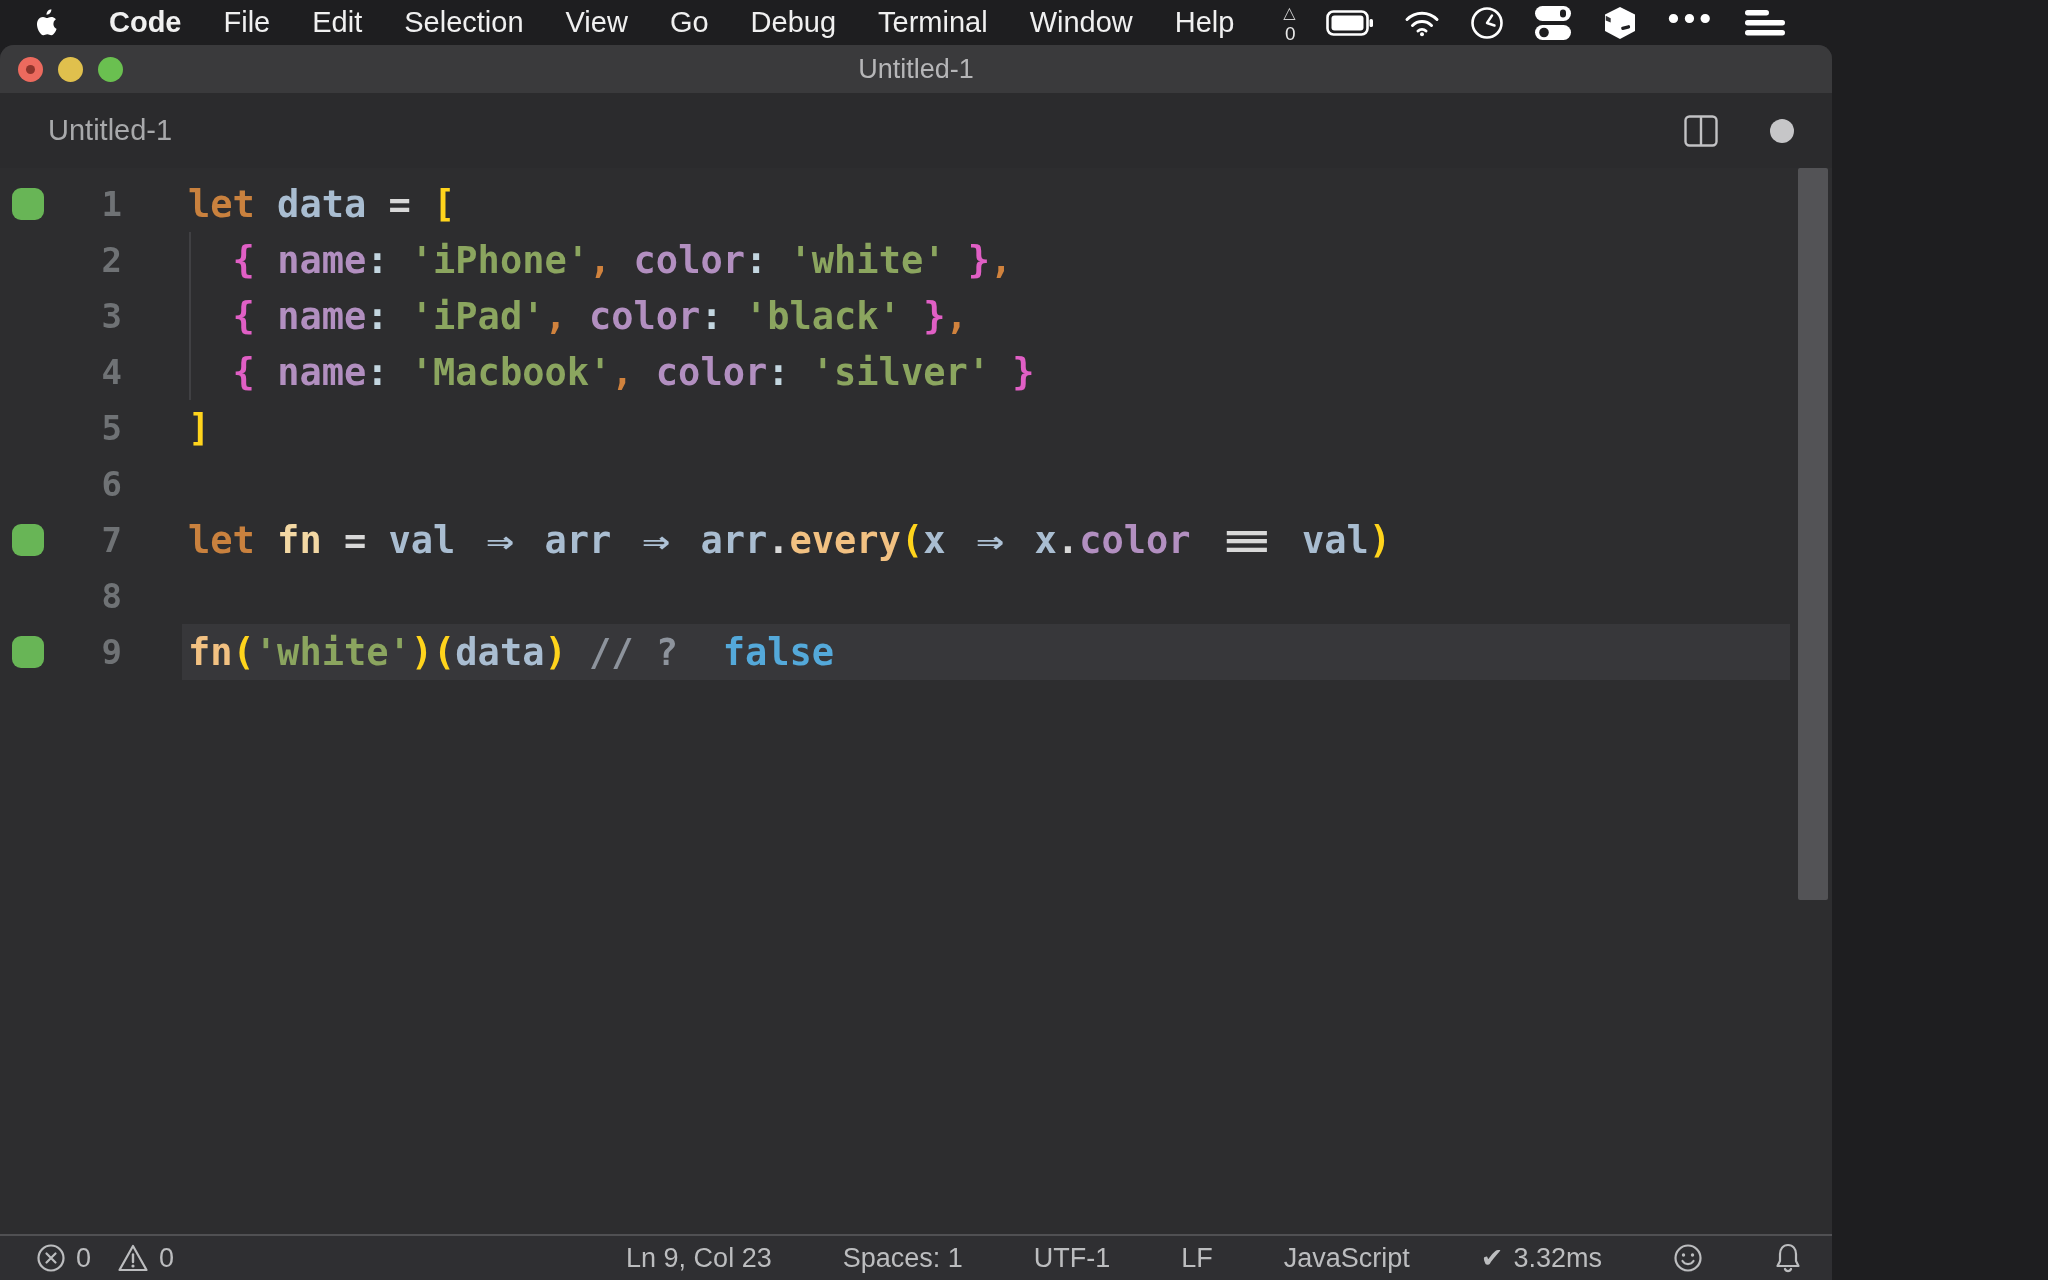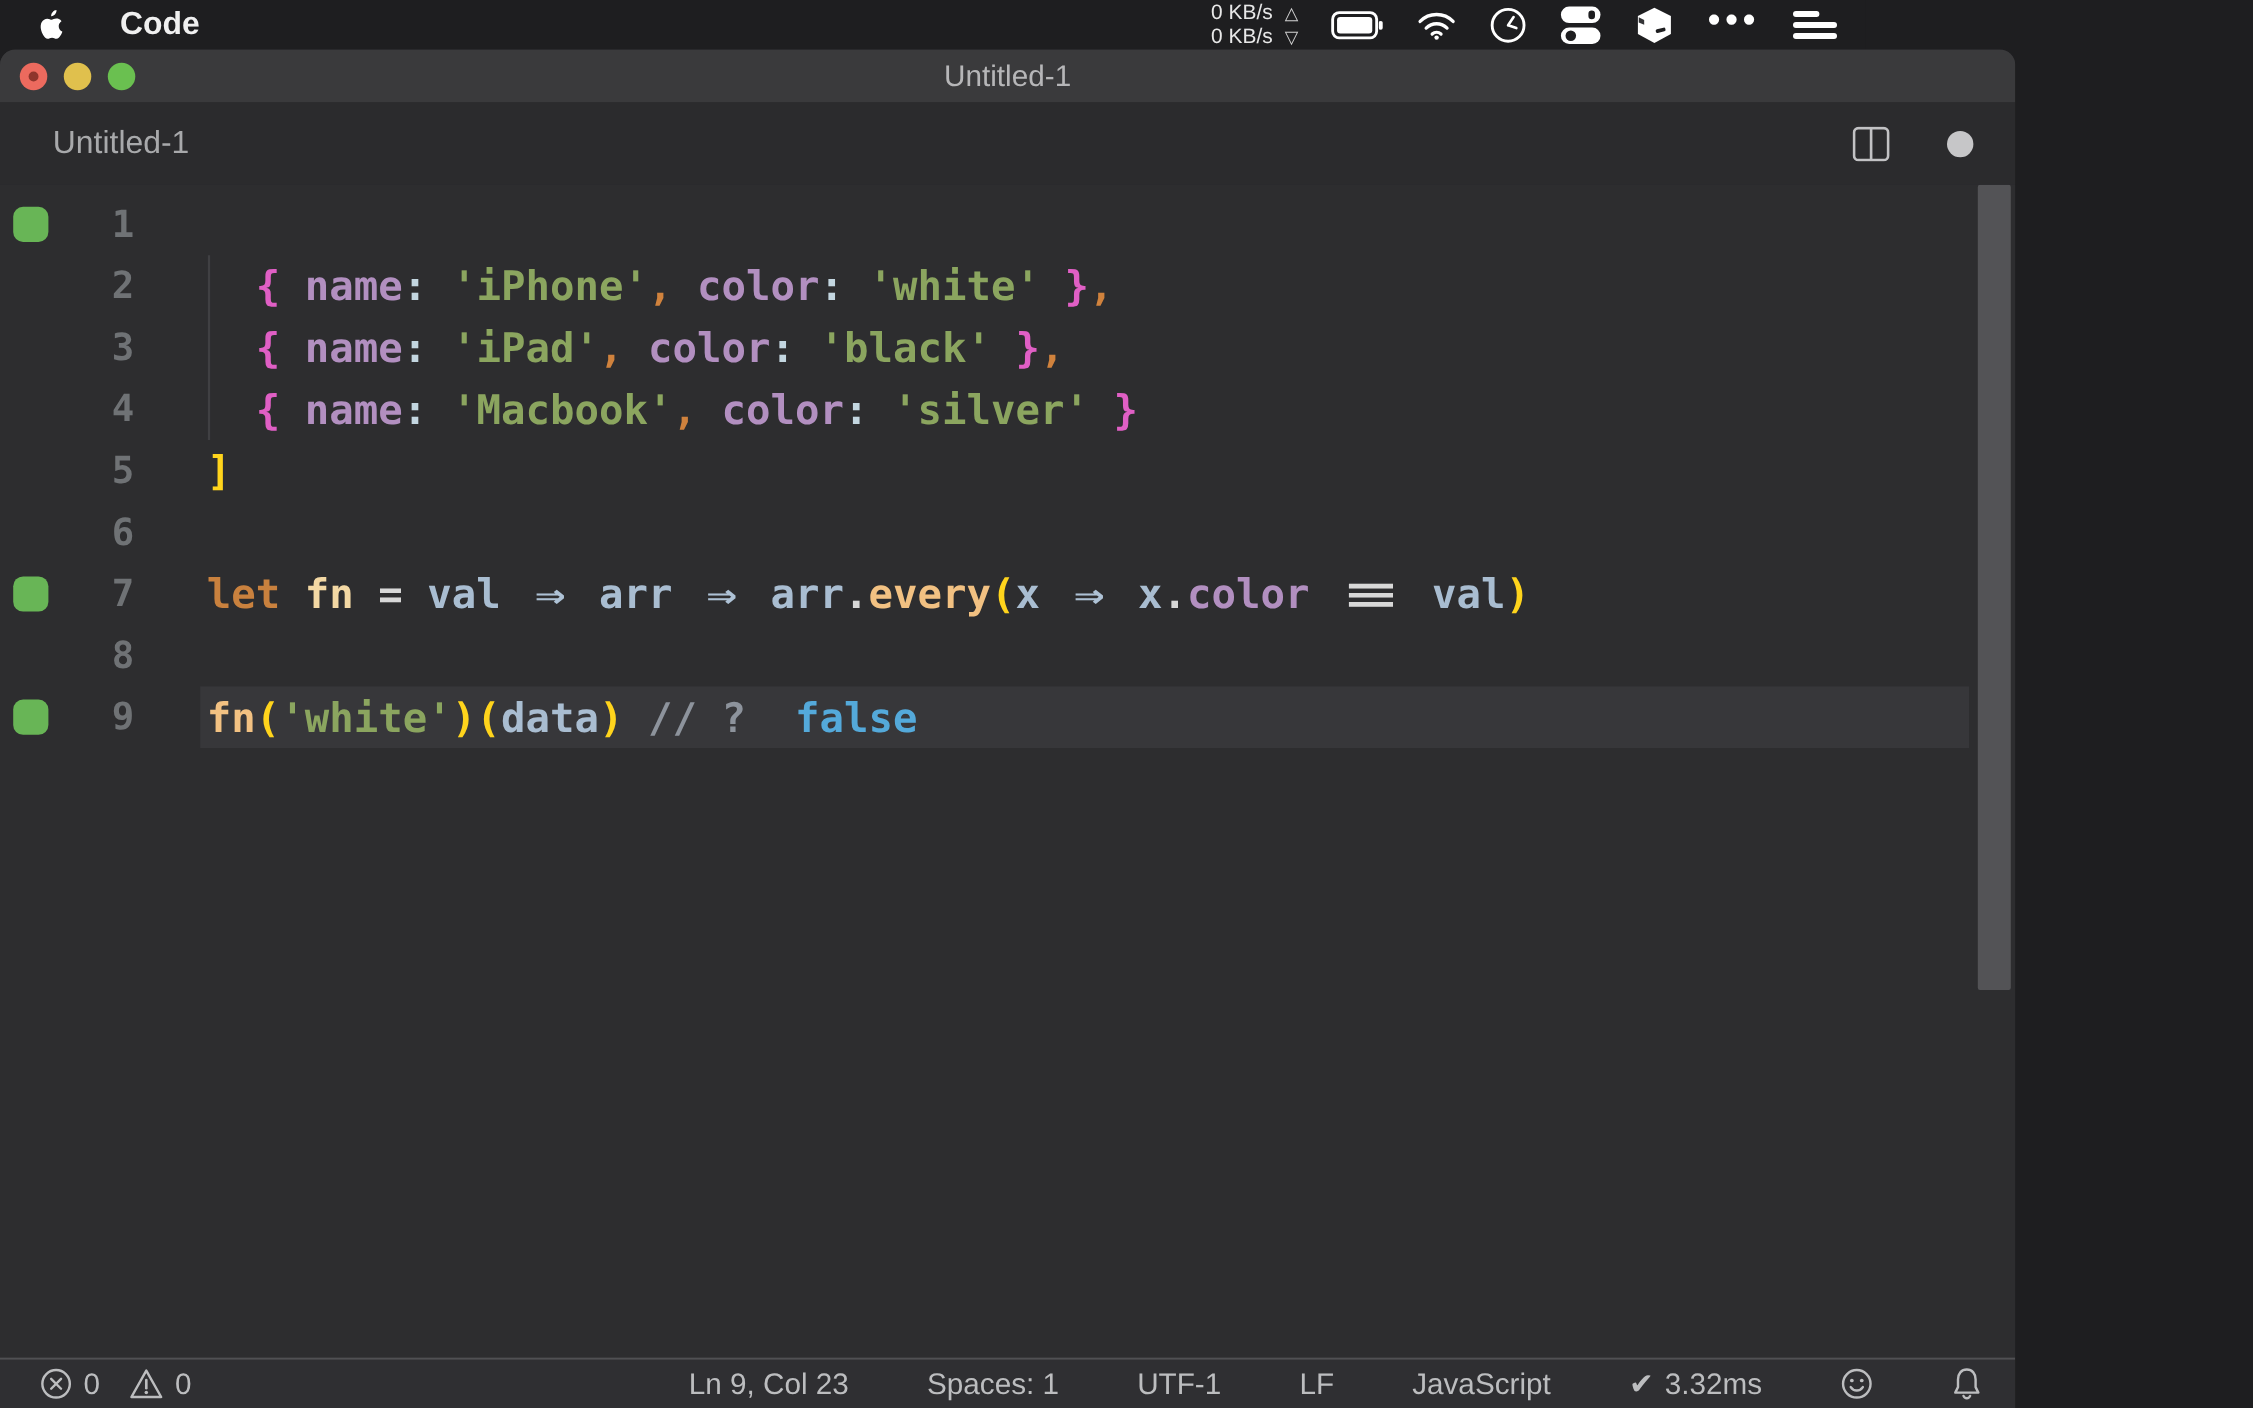--- a/index.html
+++ b/index.html
@@ -78,20 +78,31 @@
 <body>
 
 <div class="menubar">
   <div class="menubar-left">
     <div class="apple">
       <svg viewBox="0 0 22 28" width="24" height="28">
         <path fill="#ffffff" d="M18.4 14.9c-.03-3.05 2.49-4.51 2.6-4.58-1.42-2.08-3.63-2.36-4.41-2.39-1.88-.19-3.66 1.1-4.61 1.1-.95 0-2.42-1.07-3.98-1.04-2.05.03-3.94 1.19-4.99 3.02-2.13 3.7-.54 9.17 1.53 12.17 1.02 1.47 2.23 3.12 3.82 3.06 1.53-.06 2.11-.99 3.96-.99 1.85 0 2.37.99 3.99.96 1.65-.03 2.69-1.5 3.7-2.97 1.16-1.7 1.64-3.35 1.67-3.44-.04-.01-3.2-1.23-3.28-4.9zM15.1 4.05c.84-1.02 1.41-2.44 1.25-3.85-1.21.05-2.68.81-3.55 1.83-.78.9-1.46 2.35-1.28 3.73 1.35.1 2.73-.69 3.58-1.71z"></path>
       </svg>
     </div>
     <span class="menu-item app">Code</span>
+    <span style="display:flex;">
+        <span class="menu-item">File</span>
+        <span class="menu-item">Edit</span>
+        <span class="menu-item">Selection</span>
+        <span class="menu-item">View</span>
+        <span class="menu-item">Go</span>
+        <span class="menu-item">Debug</span>
+        <span class="menu-item">Terminal</span>
+        <span class="menu-item">Window</span>
+        <span class="menu-item">Help</span>
+      </span>
   </div>
 
   <div class="menubar-right">
     <div class="net">
       <div><span>0 KB/s</span> <span class="tri">△</span></div>
       <div><span>0 KB/s</span> <span class="tri">▽</span></div>
     </div>
     <div class="mb-icon">
       <svg width="48" height="26" viewBox="0 0 48 26">
         <rect x="1.5" y="1.5" width="40" height="23" rx="6" fill="none" stroke="#fff" stroke-width="2.6"></rect>
@@ -166,20 +177,21 @@
     </div>
   </div>
 
   <div class="editor">
     <div>
         <div class="row">
           <div class="gut">
             <div class="cov"></div>
           </div>
           <div class="lnum">1</div>
+          <div class="code"><span class="tk-kw">let</span><span class="tk-pl"> </span><span class="tk-var">data</span><span class="tk-pl"> </span><span class="tk-op">=</span><span class="tk-pl"> </span><span class="tk-ybr">[</span></div>
         </div>
         <div class="row">
           <div class="gut"></div>
           <div class="lnum">2</div>
           <div class="code"><span class="tk-pl">  </span><span class="tk-pbr">{</span><span class="tk-pl"> </span><span class="tk-key">name</span><span class="tk-colon">:</span><span class="tk-pl"> </span><span class="tk-str">'iPhone'</span><span class="tk-comma">,</span><span class="tk-pl"> </span><span class="tk-key">color</span><span class="tk-colon">:</span><span class="tk-pl"> </span><span class="tk-str">'white'</span><span class="tk-pl"> </span><span class="tk-pbr">}</span><span class="tk-comma">,</span></div>
         </div>
         <div class="row">
           <div class="gut"></div>
           <div class="lnum">3</div>
           <div class="code"><span class="tk-pl">  </span><span class="tk-pbr">{</span><span class="tk-pl"> </span><span class="tk-key">name</span><span class="tk-colon">:</span><span class="tk-pl"> </span><span class="tk-str">'iPad'</span><span class="tk-comma">,</span><span class="tk-pl"> </span><span class="tk-key">color</span><span class="tk-colon">:</span><span class="tk-pl"> </span><span class="tk-str">'black'</span><span class="tk-pl"> </span><span class="tk-pbr">}</span><span class="tk-comma">,</span></div>

